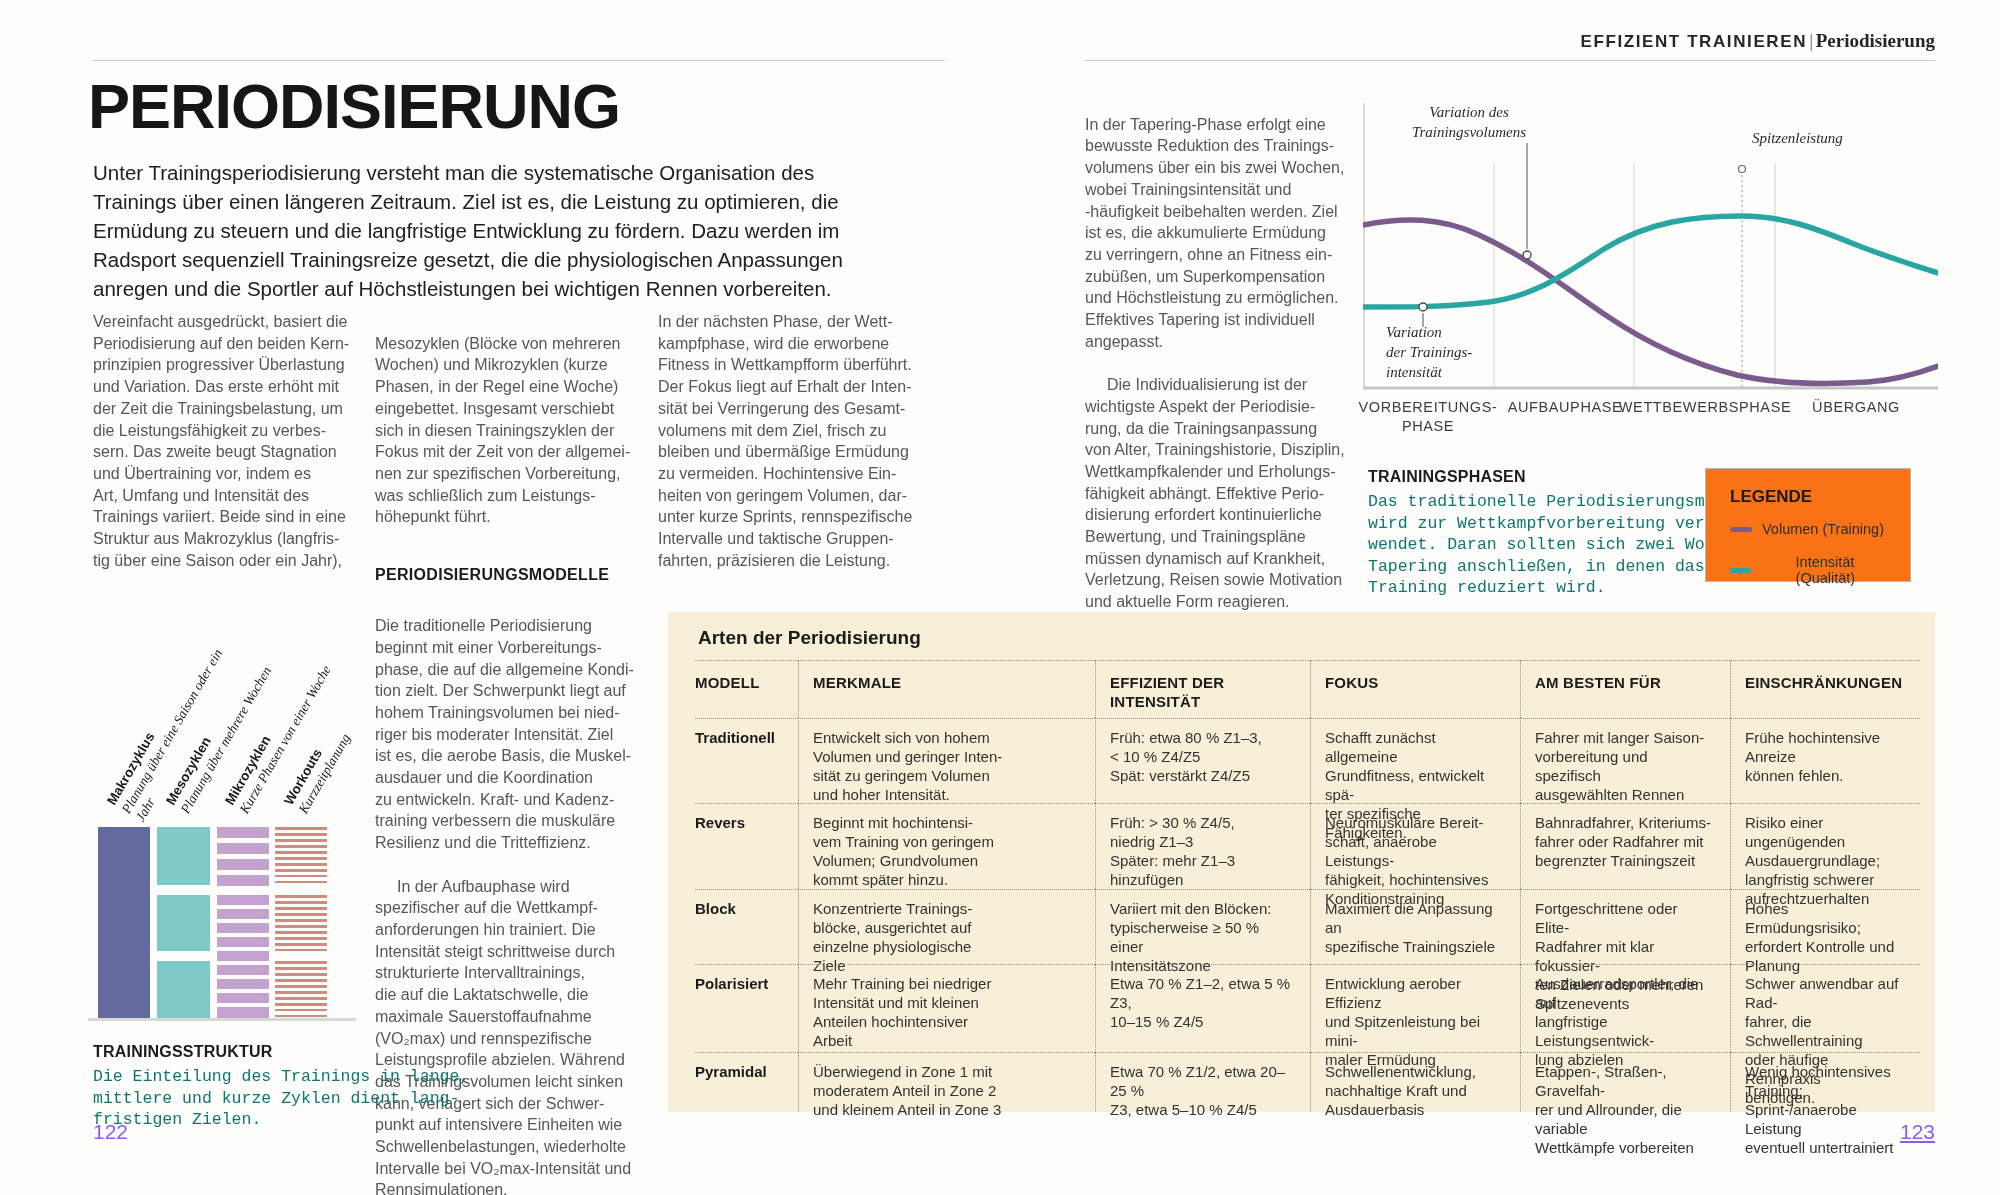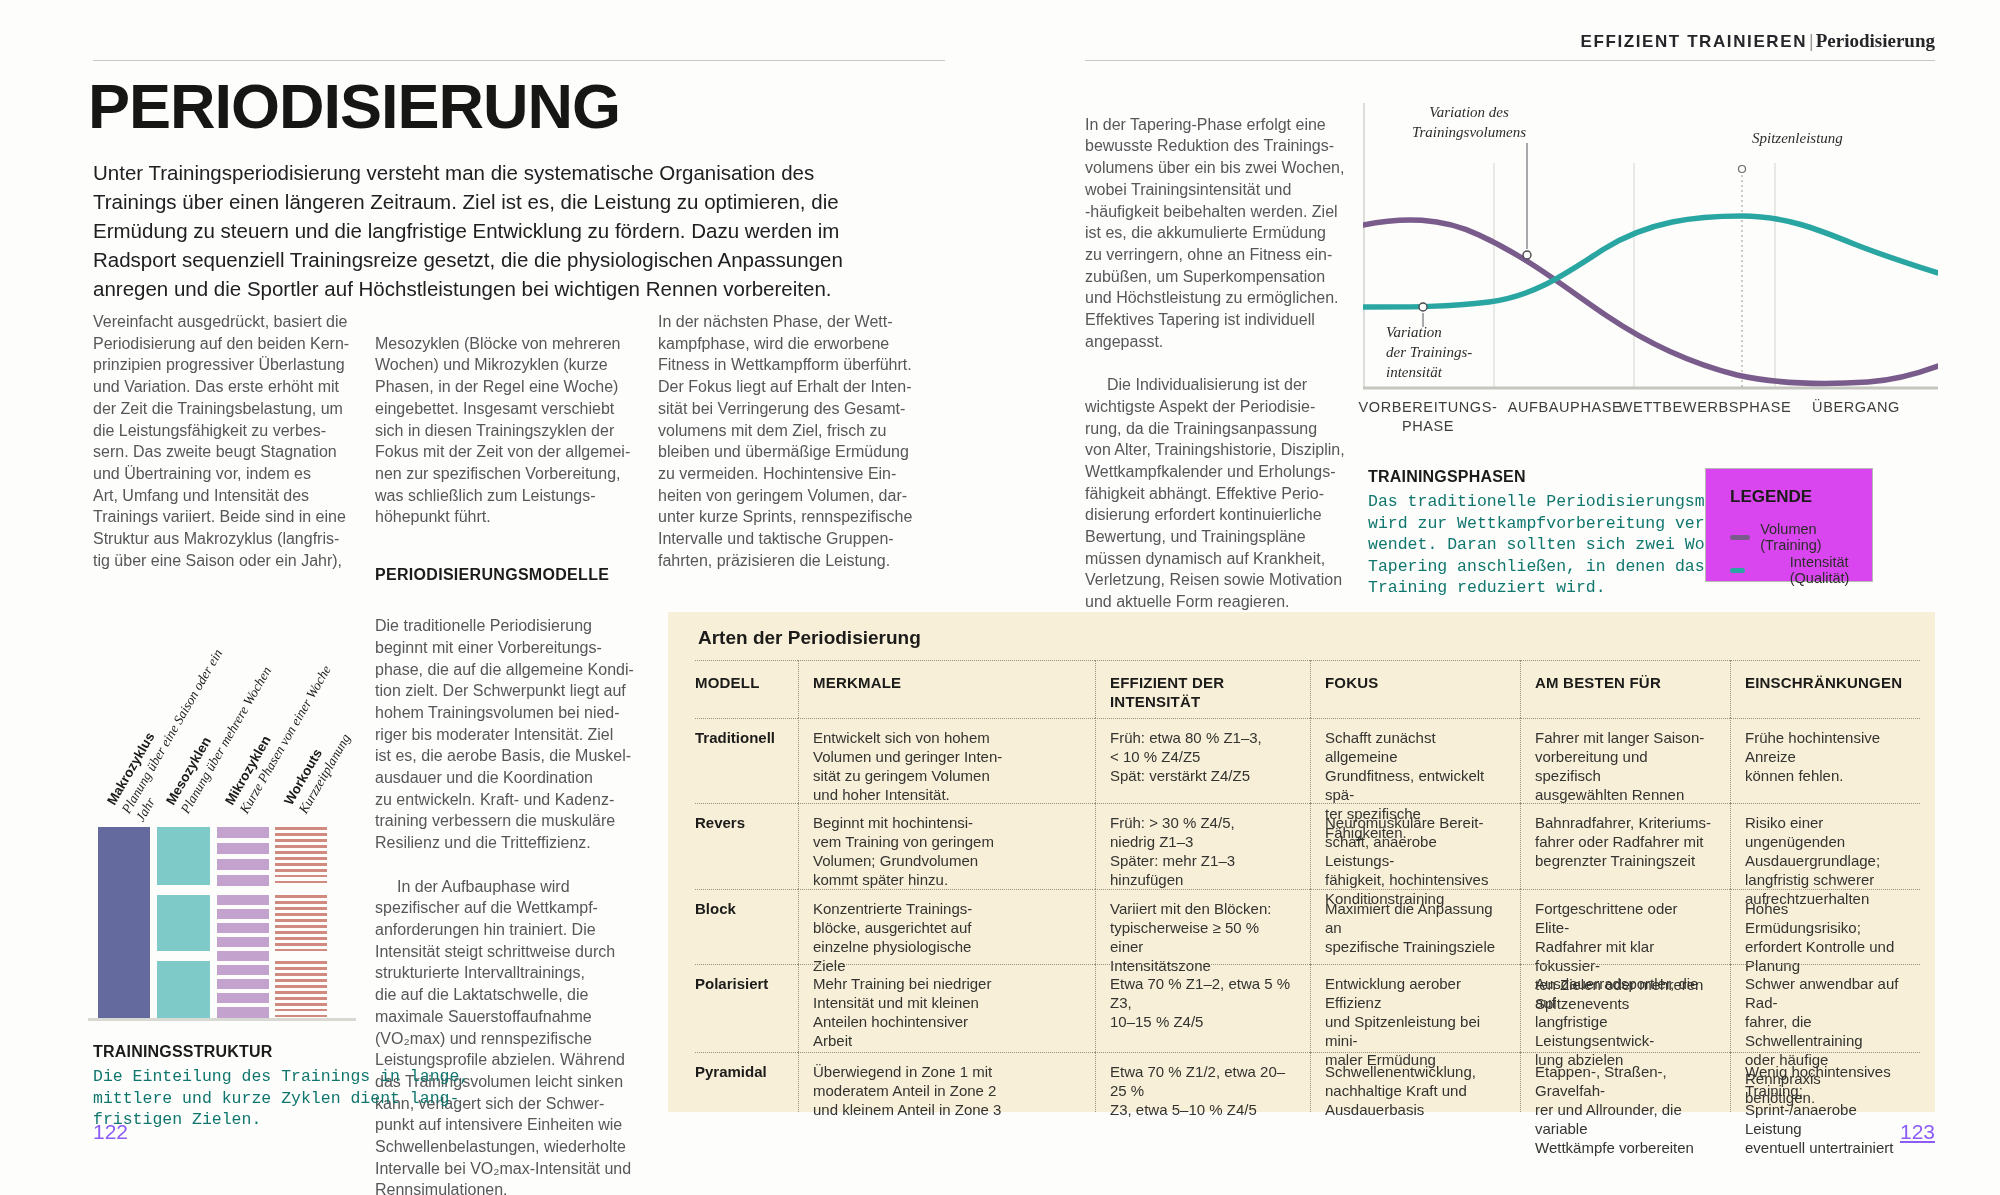--- a/index.html
+++ b/index.html
@@ -38,21 +38,21 @@
   .base-rule { left:88px; top:1018px; width:268px; height:3px; background:#d9d9d4; }
   .cap-head { font-size:16px; font-weight:700; color:#1b1b19; letter-spacing:.2px; }
   .cap-body { font-family:Liberation Mono, monospace; font-size:16.5px; line-height:21.5px; color:#0f766e; white-space:pre-line; }
   .pageno { font-size:21px; color:#8b5cf6; }
 
   
   .chart-note { font-family:"Liberation Serif", serif; font-style:italic; font-size:15px; line-height:20px; color:#2c2c2c; white-space:pre-line; }
   .phase-label { font-size:14.5px; letter-spacing:.6px; color:#3e3e3c; text-align:center; white-space:pre-line; line-height:19px; }
 
   
-  .legend-box { left:1705px; top:468px; width:168px; height:114px; border:1px solid #b9b9b3; background:#d946ef; }
+  .legend-box { left:1705px; top:468px; width:206px; height:114px; border:1px solid #b9b9b3; background:#f97316; }
   .legend-title { position:absolute; left:24px; top:18px; font-size:17px; font-weight:700; color:#1b1b19; }
   .legend-row { position:absolute; left:24px; display:flex; align-items:center; gap:10px; }
   .sw { width:22px; height:5px; border-radius:3px; }
   .legend-label { font-size:14.5px; color:#2d2d2b; }
 
   
   .tpanel { left:668px; top:612px; width:1267px; height:500px; background:#f8efd9; }
   .ttitle { position:absolute; left:30px; top:15px; font-size:19px; font-weight:700; color:#1b1b19; }
   .tgrid {
     position:absolute; left:27px; top:48px; width:1225px;

